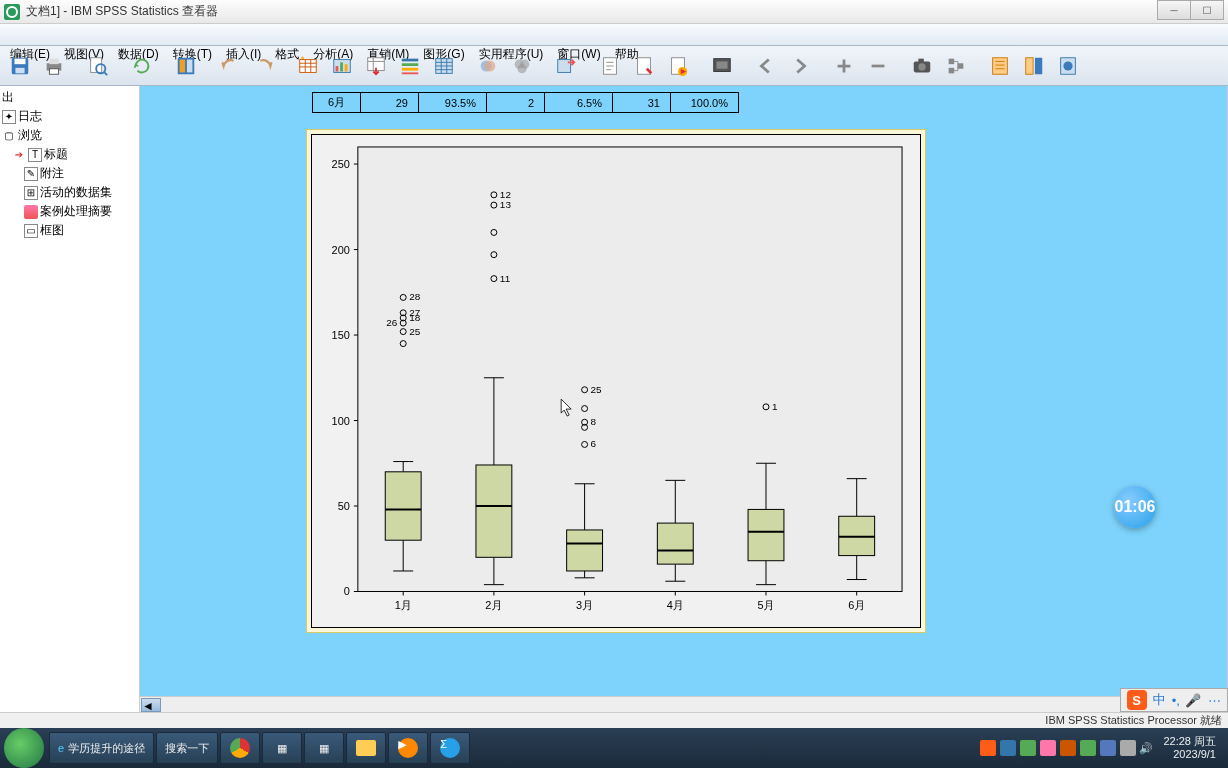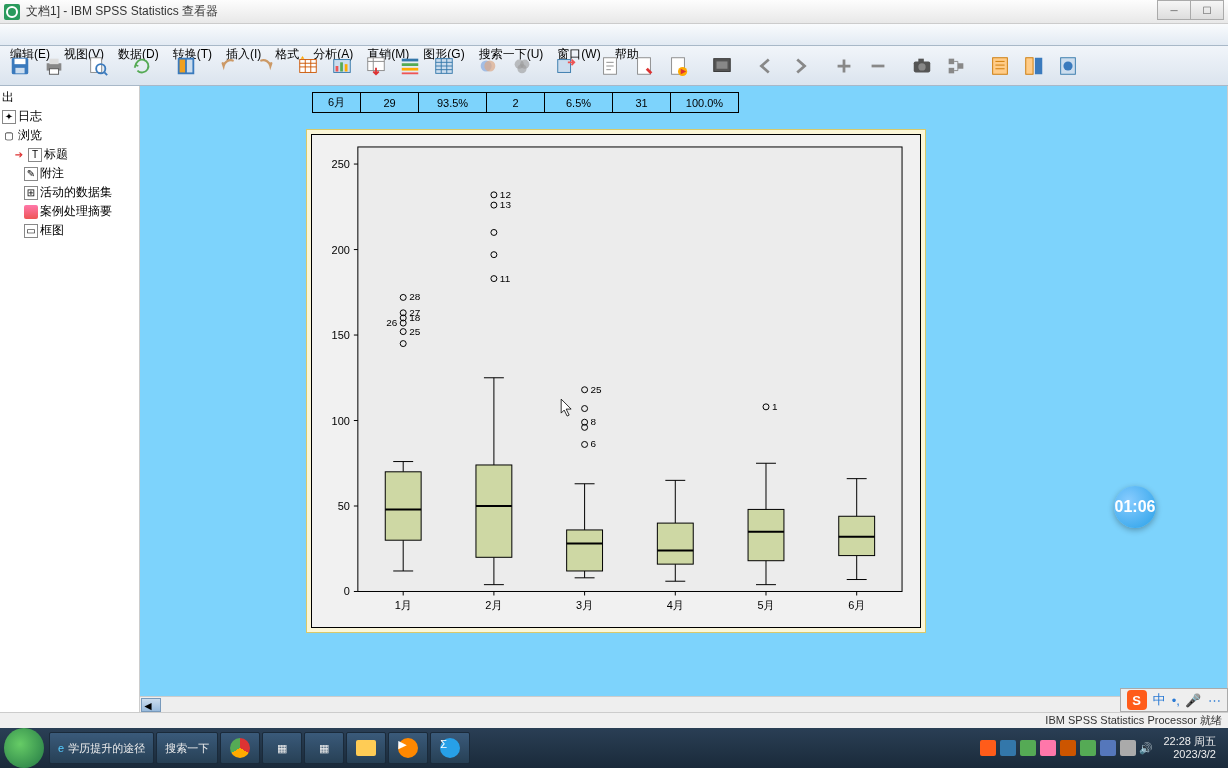--- a/index.html
+++ b/index.html
@@ -36,21 +36,21 @@
 
 .viewer { flex:1; background:#fff; position:relative; overflow:hidden; border-right:1px solid #ccc;}
 .viewer-inner{position:absolute;left:0;right:0;top:0;bottom:16px;overflow:auto;background:#7dd3fc;}
 .hscroll{position:absolute;left:0;right:0;bottom:0;height:16px;background:#eee;border-top:1px solid #ccc;display:flex;}
 .hscroll .thumb{width:20px;height:14px;background:linear-gradient(#cde,#9bd);border:1px solid #79b;margin:1px;}
 .hscroll .track{flex:1;}
 
 
 .tblwrap{margin:6px 0 0 172px;}
 table.dt{border-collapse:collapse;font-size:11px;}
-table.dt td{border:1px solid #000;padding:2px 10px;text-align:center;height:18px;}
+table.dt td{border:1px solid #000;padding:2px 10px;text-align:right;height:18px;}
 table.dt td.lab{text-align:center;}
 
 
 .chartframe{margin:16px 0 0 166px;width:620px;height:504px;border:1px solid #d8c96a;background:#fbf6d8;padding:4px;}
 .plotbg{width:100%;height:100%;background:#f1f1f1;border:1px solid #000;position:relative;}
 svg.plot{position:absolute;inset:0;}
 
 
 .statusbar{position:absolute;left:0;right:0;bottom:40px;height:16px;background:#f0f0f0;border-top:1px solid #ccc;display:flex;align-items:center;justify-content:flex-end;padding:0 6px;font-size:11px;color:#333;}
 
@@ -85,21 +85,21 @@
 <div class="menubar">
   <div class="mi">编辑(E)</div>
   <div class="mi">视图(V)</div>
   <div class="mi">数据(D)</div>
   <div class="mi">转换(T)</div>
   <div class="mi">插入(I)</div>
   <div class="mi">格式</div>
   <div class="mi">分析(A)</div>
   <div class="mi">直销(M)</div>
   <div class="mi">图形(G)</div>
-  <div class="mi">搜索一下(U)</div>
+  <div class="mi">实用程序(U)</div>
   <div class="mi">窗口(W)</div>
   <div class="mi">帮助</div>
 </div>
 
 <div class="toolbar">
   <div class="tbtn">
       <svg viewBox="0 0 24 24">
         <rect x="3" y="3" width="18" height="18" fill="#3a7abd" rx="2"></rect>
         <rect x="6" y="4" width="12" height="6" fill="#fff"></rect>
         <rect x="7" y="14" width="10" height="6" fill="#cde"></rect>
@@ -496,16 +496,16 @@
     <div class="ic" style="background:#37a"></div>
     <div class="ic" style="background:#5a5"></div>
     <div class="ic" style="background:#f7a"></div>
     <div class="ic" style="background:#c50"></div>
     <div class="ic" style="background:#5a5"></div>
     <div class="ic" style="background:#57b"></div>
     <div class="ic" style="background:#aaa"></div>
     <span>🔊</span>
     <div class="clock">
       <div>22:28 周五</div>
-      <div>2023/3/2</div>
+      <div>2023/9/1</div>
     </div>
   </div>
 </div>
 
 </body></html>

